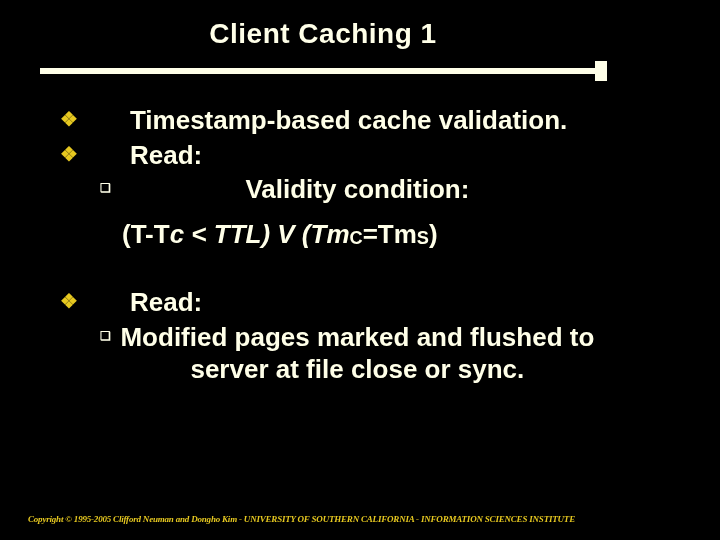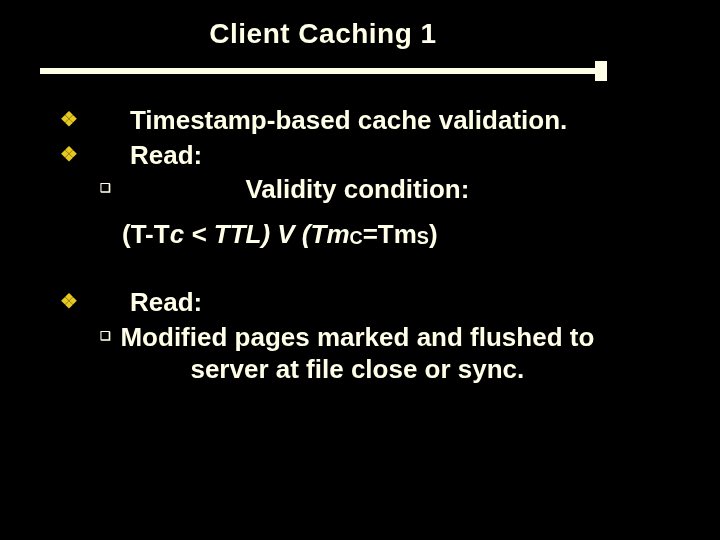--- a/index.html
+++ b/index.html
@@ -152,14 +152,15 @@
       <span class="text">Read:</span>
     </div>
 
     <div class="lvl2">
       <span class="bullet">❑</span>
       <span class="text">Modified pages marked and flushed to server at file close or sync.</span>
     </div>
 
   </div>
 
+  <div class="footer">Copyright © 1995-2005 Clifford Neuman and Dongho Kim - UNIVERSITY OF SOUTHERN CALIFORNIA - INFORMATION SCIENCES INSTITUTE</div>
 
 </div>
 
 </body></html>

